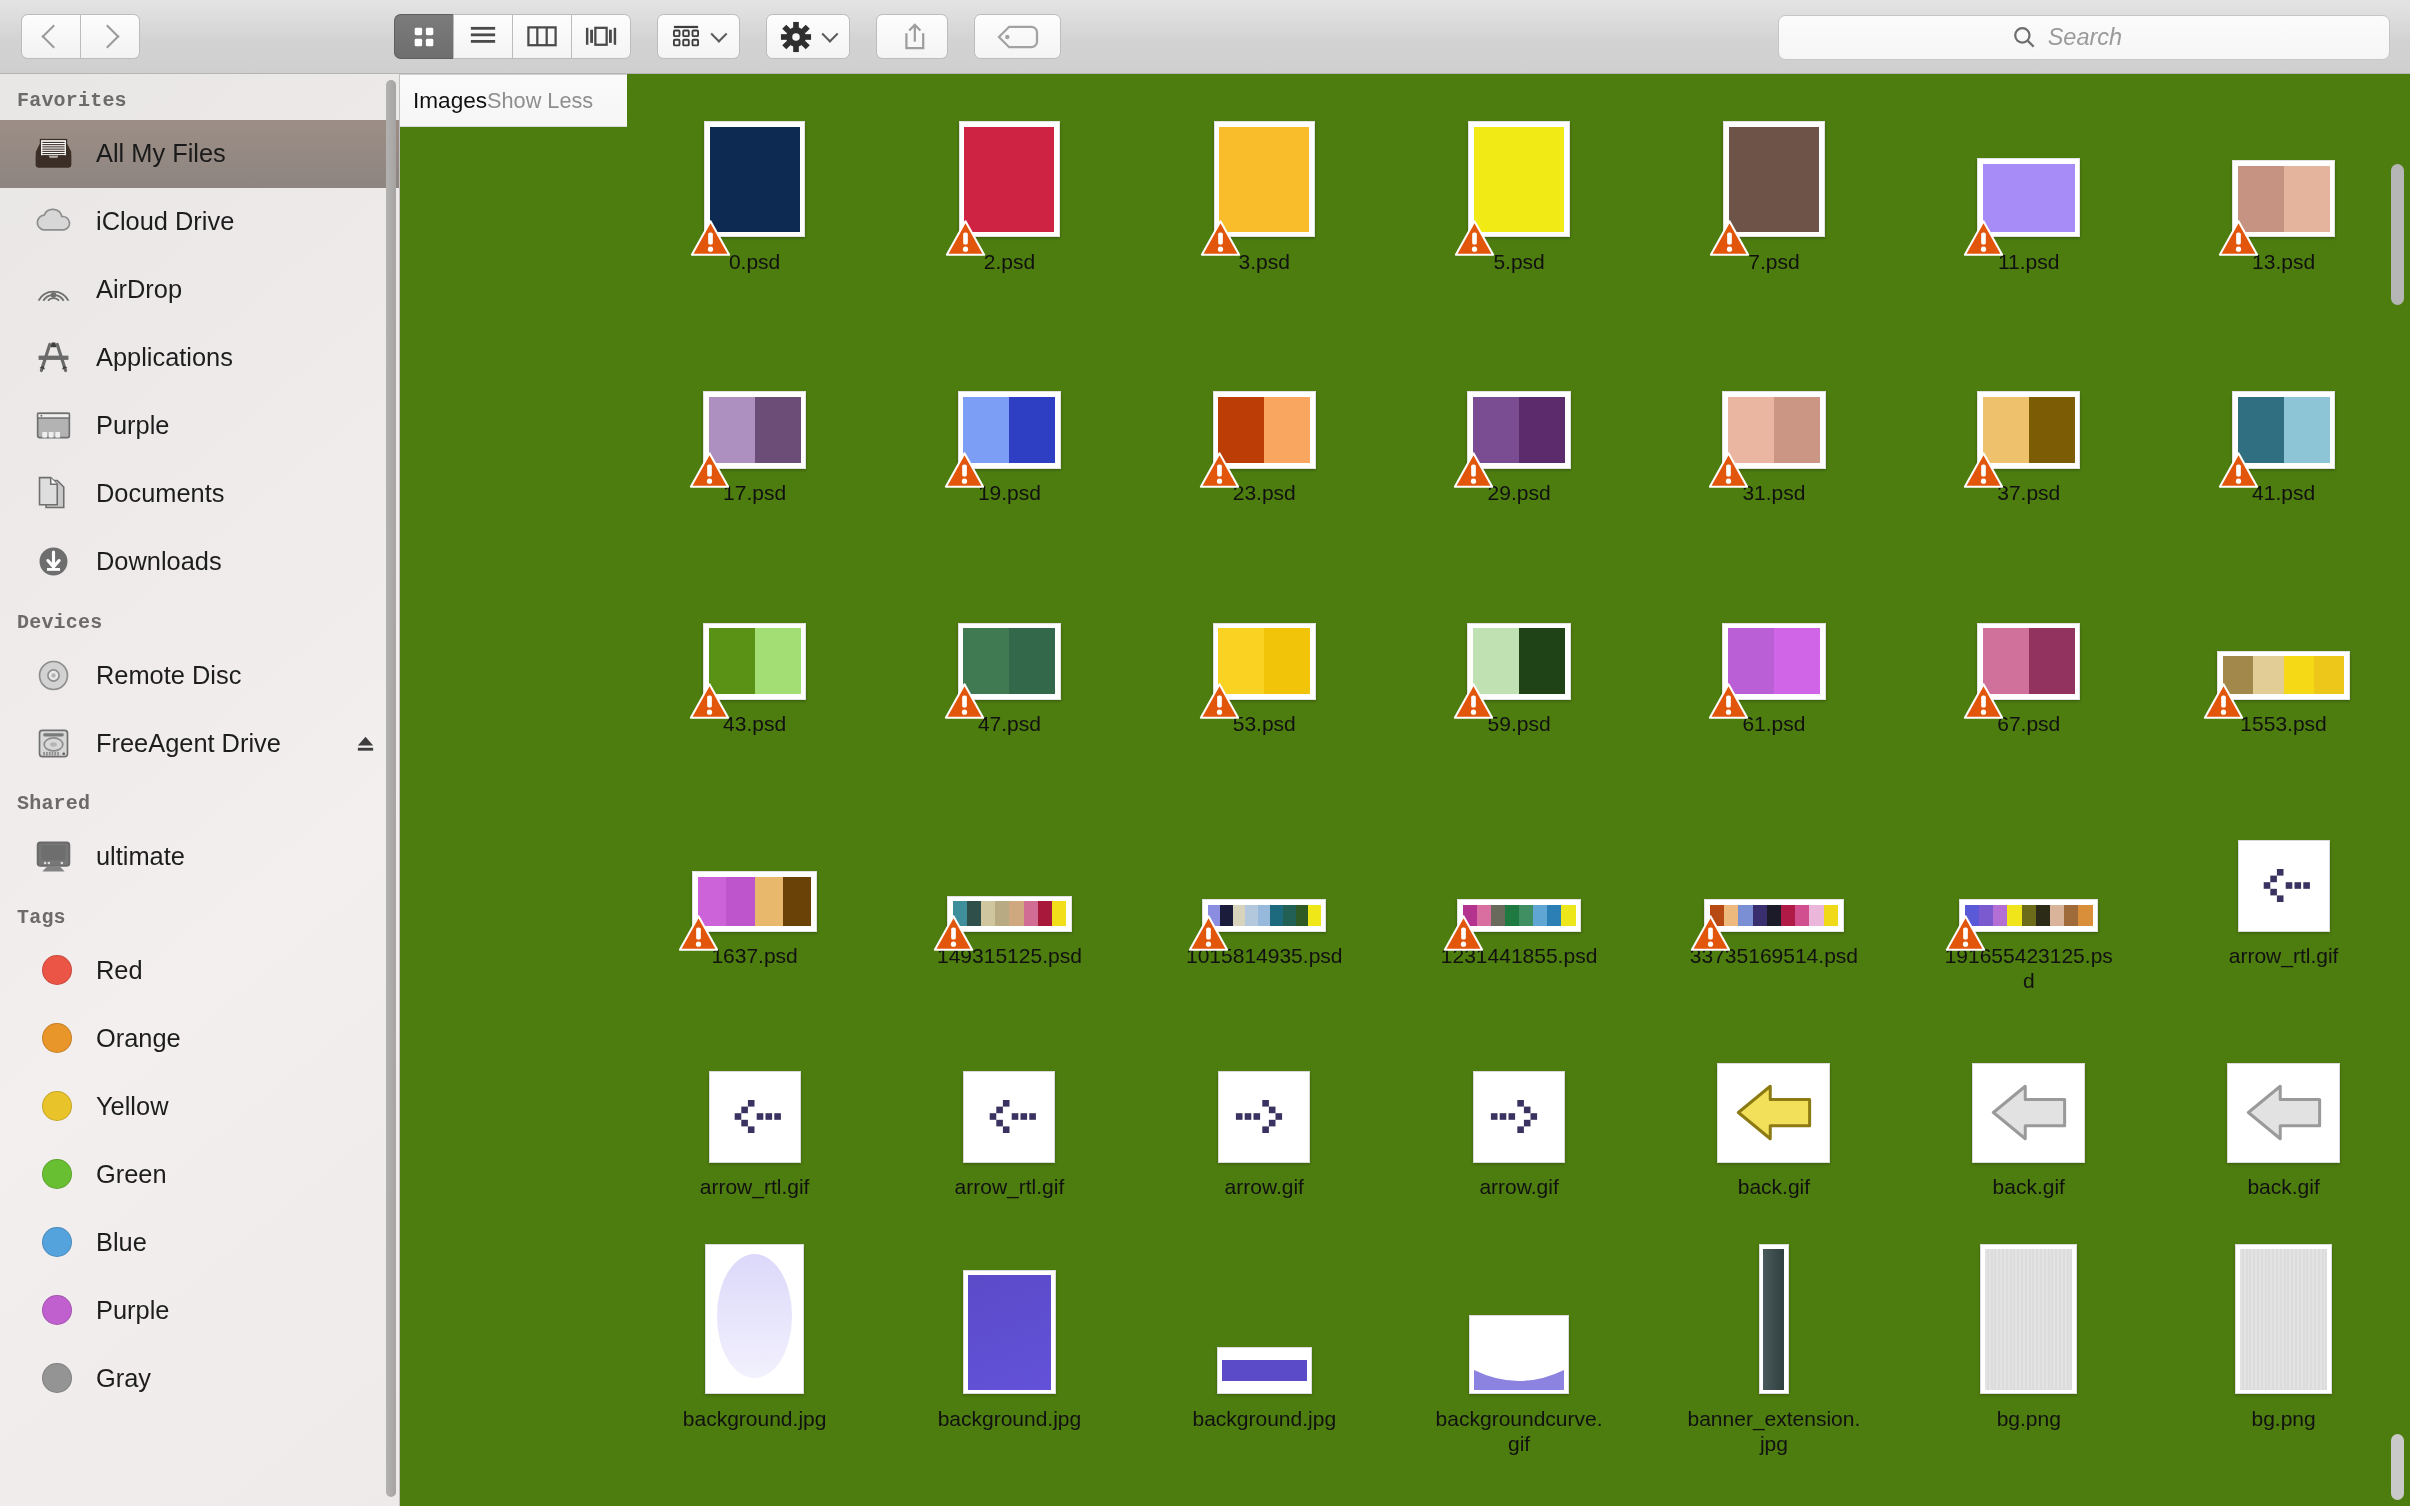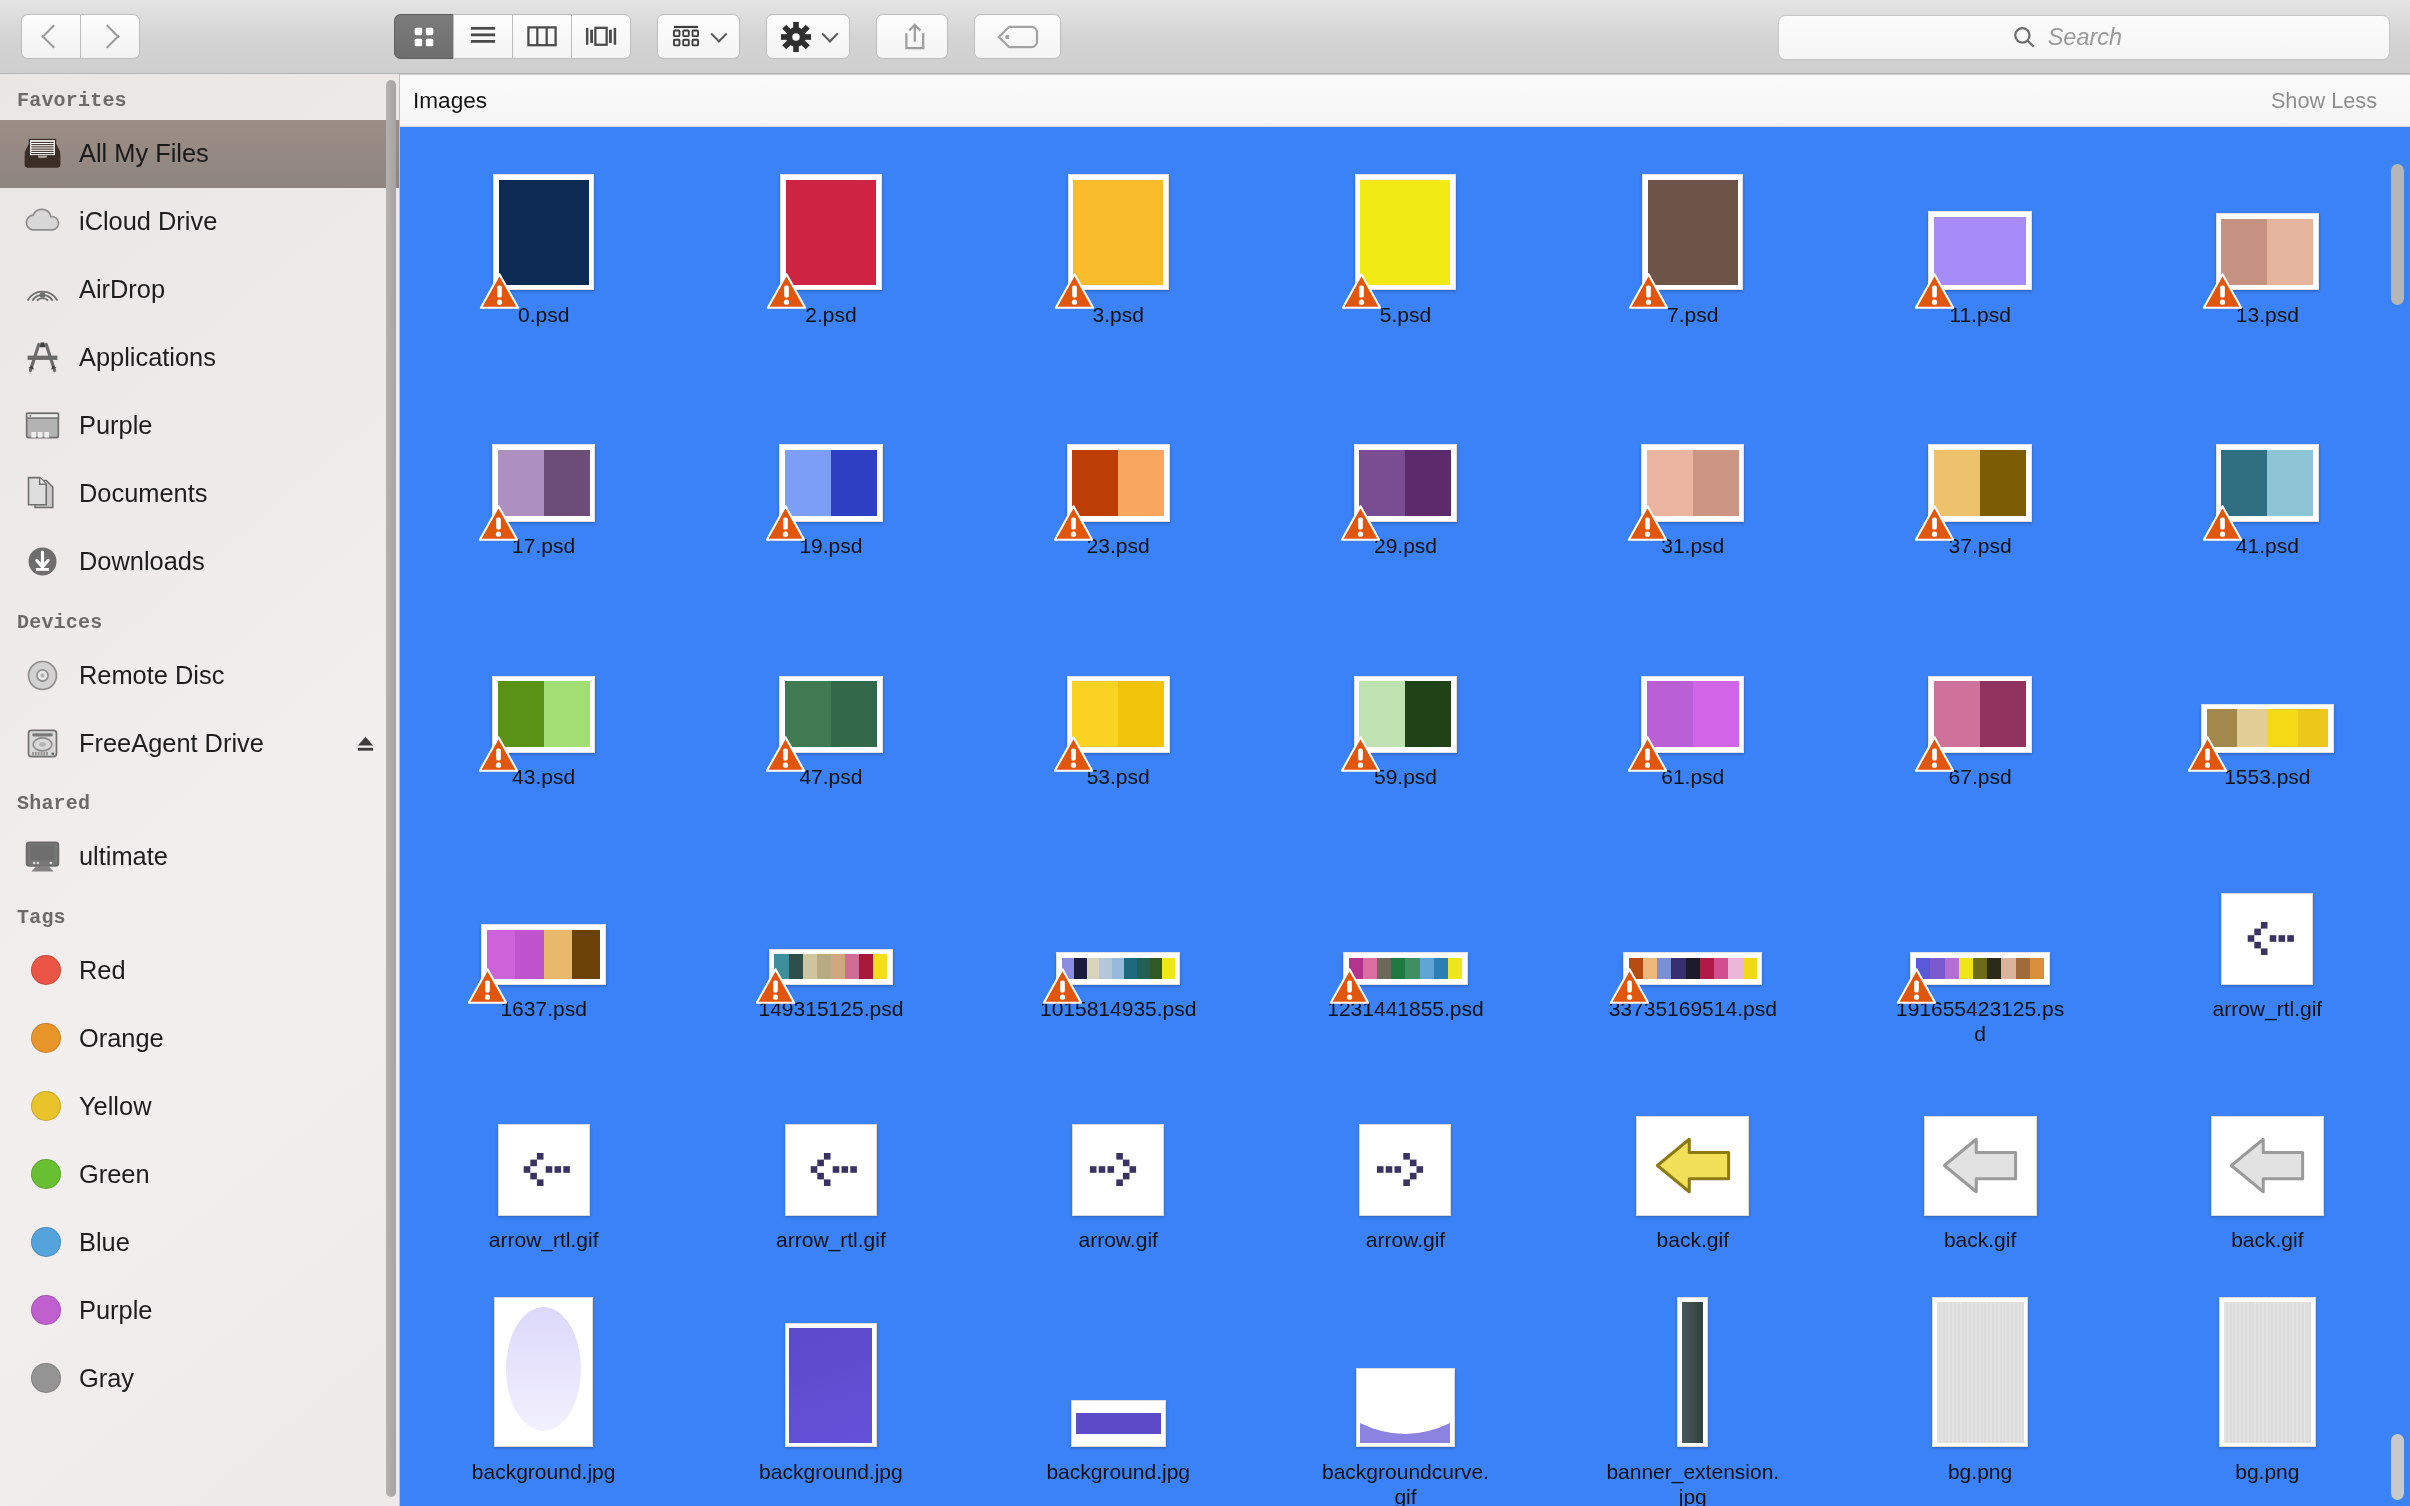--- a/index.html
+++ b/index.html
@@ -56,32 +56,32 @@
   .body{flex:1;display:flex;min-height:0;position:relative;}
 
   
   .sidebar{
     width:399px;min-width:399px;position:relative;
     background:linear-gradient(140deg,#e9e6e6 0%,#eeeaea 30%,#f3efef 60%,#efeaea 100%);
     border-right:0.9px solid #c2bfbf;
     overflow:hidden;
   }
   .sb-section{font-size:20px;font-weight:bold;color:#6d6a6a;padding:15px 0 7.5px 17px;letter-spacing:0.2px;font-family:Liberation Mono, monospace;}
-  .sb-row{height:68px;display:flex;align-items:center;padding-left:21px;gap:15px;position:relative;}
+  .sb-row{height:68px;display:flex;align-items:center;padding-left:32px;gap:21px;position:relative;}
   .sb-row.selected{background:linear-gradient(to bottom,#9c8e86,#8e8580);}
   .sb-row.selected .sb-label{color:#1a1a1a;}
   .sb-label{font-size:25.4px;color:#1d1d1d;white-space:nowrap;}
   .sb-ico{width:43px;height:43px;display:flex;align-items:center;justify-content:center;flex:0 0 43px;}
   .eject{margin-left:auto;margin-right:22.6px;width:21px;height:21px;display:flex;align-items:center;justify-content:center;}
   .tagdot{width:28px;height:28px;border-radius:50%;margin-left:7.5px;}
   .sb-scroll{position:absolute;right:2.8px;top:5.6px;width:10.4px;height:1417px;border-radius:5.6px;
              background:linear-gradient(to right,#b4b1b1,#a6a3a3);}
 
   
-  .content{flex:1;background:#3b82f6;position:relative;overflow:hidden;display:flex;flex-direction:column;}
+  .content{flex:1;background:#4d7c0f;position:relative;overflow:hidden;display:flex;}
   .grouphdr{
     height:51px;min-height:51px;display:flex;align-items:center;justify-content:space-between;
     padding:0 34px 0 13px;
     background:linear-gradient(to bottom,#fafafa,#f6f6f6);
     border-top:0.9px solid #cfcfcf;border-bottom:0.9px solid #d8d8d8;
   }
   .grouphdr .gtitle{font-size:22.6px;color:#111;font-weight:normal;}
   .grouphdr .glink{font-size:21.7px;color:#8e8e8e;}
 
   .gridwrap{flex:1;overflow:hidden;padding-top:13px;position:relative;}

